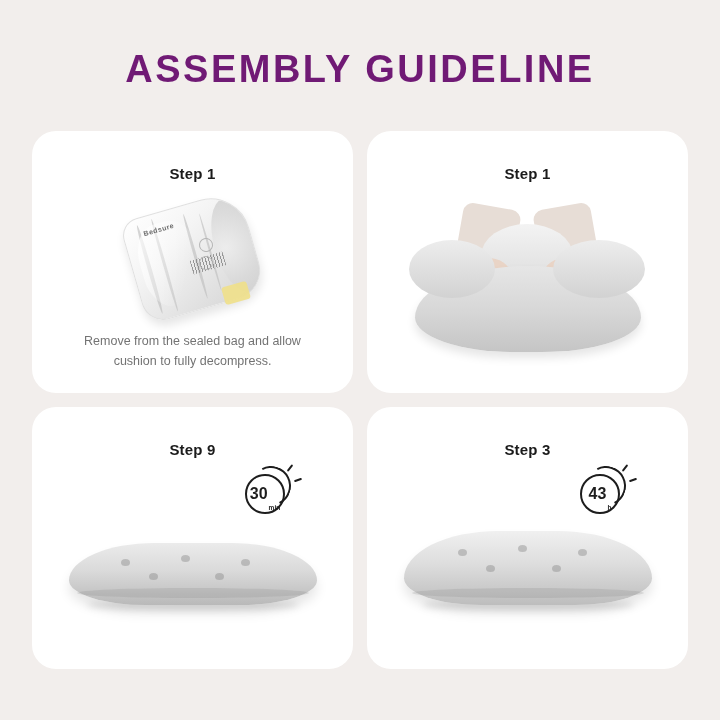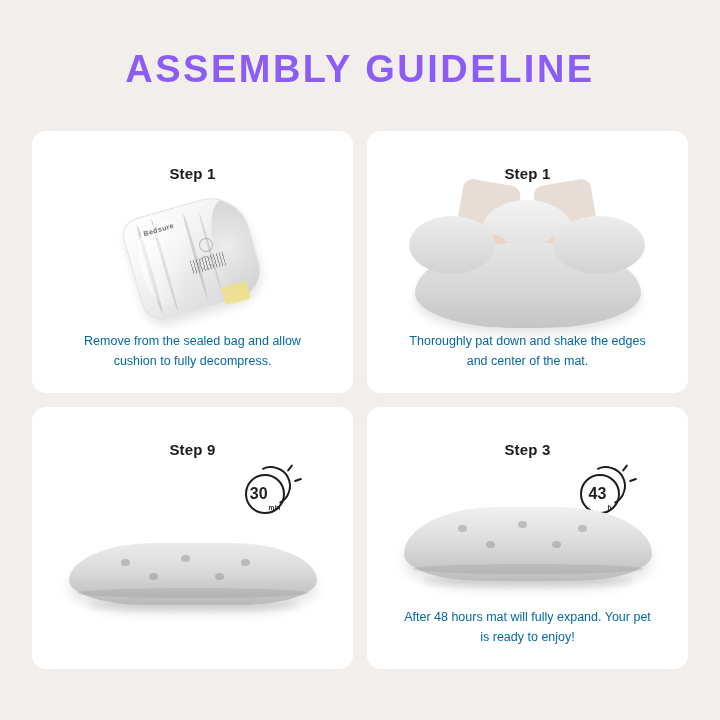--- a/index.html
+++ b/index.html
@@ -17,39 +17,39 @@
     position: relative;
     width: 720px;
     height: 720px;
     box-sizing: border-box;
   }
   .title {
     text-align: center;
     font-size: 38px;
     font-weight: 700;
     letter-spacing: 2.5px;
-    color: #8b5cf6;
+    color: #701a75;
     margin: 0;
     padding-top: 48px;
     font-family: "Liberation Sans", sans-serif;
   }
   .grid {
     position: absolute;
     top: 131px;
     left: 32px;
     width: 656px;
     display: flex;
     flex-wrap: wrap;
     gap: 14px 14px;
   }
   .card {
     width: 321px;
     height: 262px;
     background: #ffffff;
-    border-radius: 14px;
+    border-radius: 24px;
     box-sizing: border-box;
     padding: 16px 18px 14px 18px;
     display: flex;
     flex-direction: column;
     align-items: center;
     position: relative;
   }
   .step-label {
     font-size: 15px;
     font-weight: 700;
@@ -61,21 +61,21 @@
     flex: 1 1 auto;
     width: 100%;
     position: relative;
     display: flex;
     align-items: center;
     justify-content: center;
   }
   .caption {
     font-size: 12.5px;
     line-height: 1.55;
-    color: #0369a1;
+    color: #737373;
     text-align: center;
     padding: 0 14px 8px 14px;
     max-width: 280px;
   }
 
   
   .roll-wrap {
     position: relative;
     width: 180px;
     height: 130px;
@@ -353,21 +353,20 @@
           <div class="arm right"></div>
           <div class="mat-lobe c"></div>
           <div class="hand left"></div>
           <div class="hand right"></div>
           <div class="cuff r"></div>
           <div class="mat-fluff"></div>
           <div class="mat-lobe a"></div>
           <div class="mat-lobe b"></div>
         </div>
       </div>
-      <div class="caption">Thoroughly pat down and shake the edges and center of the mat.</div>
     </div>
 
     <div class="card">
       <div class="step-label">Step 9</div>
       <div class="art">
         <div class="timer">
           <div class="arc"></div>
           <div class="tick t1"></div>
           <div class="tick t2"></div>
           <div class="ring">
@@ -406,17 +405,16 @@
           <div class="cushion puffy">
             <div class="tuft" style="left:54px;top:18px;"></div>
             <div class="tuft" style="left:114px;top:14px;"></div>
             <div class="tuft" style="left:174px;top:18px;"></div>
             <div class="tuft" style="left:82px;top:34px;"></div>
             <div class="tuft" style="left:148px;top:34px;"></div>
             <div class="seam"></div>
           </div>
         </div>
       </div>
-      <div class="caption">After 48 hours mat will fully expand. Your pet is ready to enjoy!</div>
     </div>
 
   </div>
 </div>
 
 </body></html>

